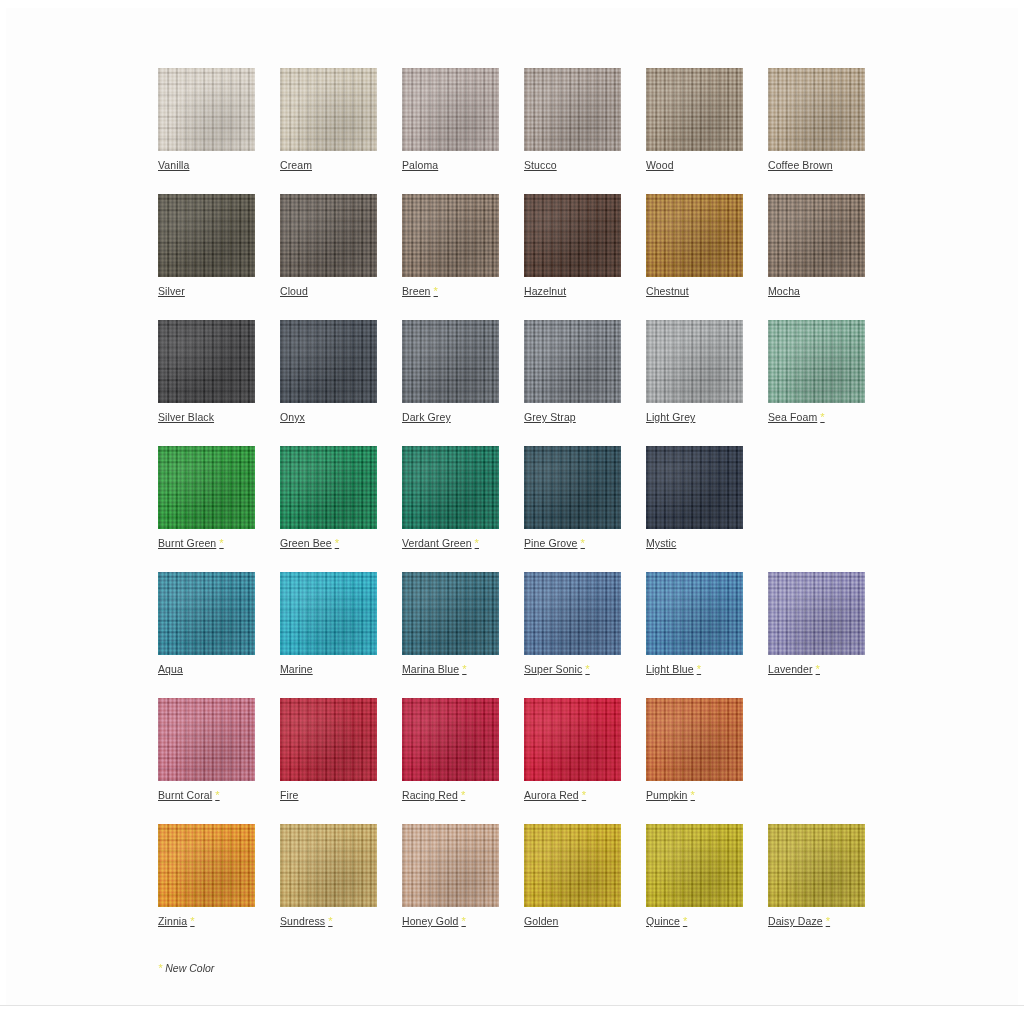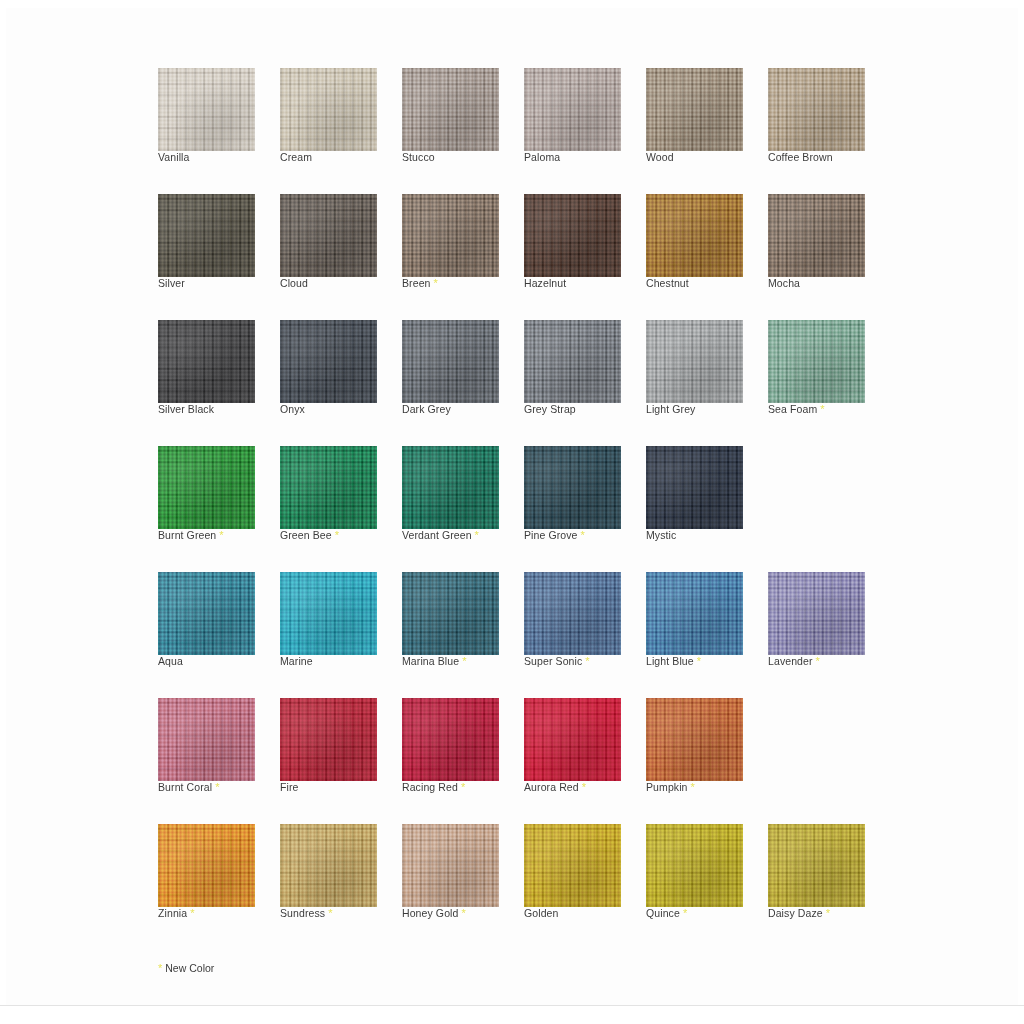--- a/index.html
+++ b/index.html
@@ -71,40 +71,42 @@
         rgba(255,255,255,0.05) 2px, rgba(255,255,255,0.05) 11px);
   }
   .swatch .slub{
     position:absolute;inset:0;
     background-image:
       radial-gradient(ellipse at 22% 30%, rgba(255,255,255,0.10), rgba(255,255,255,0) 55%),
       radial-gradient(ellipse at 72% 68%, rgba(0,0,0,0.10), rgba(0,0,0,0) 60%),
       radial-gradient(ellipse at 50% 95%, rgba(0,0,0,0.07), rgba(0,0,0,0) 60%);
   }
   .label{
-    margin-top:0;
+    margin-top:8px;
     font-size:10.5px;
     color:#3c3c3c;
     letter-spacing:0.1px;
     white-space:nowrap;
     line-height:12px;
+    text-decoration:underline;
   }
   .star{
     color:#e8e35a;
     font-size:11px;
     margin-left:3px;
     vertical-align:top;
   }
   .legend{
     position:absolute;
     left:158px;
     top:962px;
     font-size:10.5px;
     color:#3c3c3c;
     white-space:nowrap;
+    font-style:italic;
   }
   .legend .star{margin-left:0;margin-right:3px;}
 </style>
 </head>
 <body>
 
 <div id="page">
   <div class="page-edge-top"></div>
   <div class="page-edge-left"></div>
   <div class="page-edge-right"></div>
@@ -121,34 +123,34 @@
         </div>
         <div class="cell">
           <div class="swatch" style="background-color: rgb(205, 196, 178);">
             <div class="weave"></div>
             <div class="weave2"></div>
             <div class="slub"></div>
           </div>
           <div class="label"><span>Cream</span></div>
         </div>
         <div class="cell">
+          <div class="swatch" style="background-color: rgb(176, 164, 159);">
+            <div class="weave"></div>
+            <div class="weave2"></div>
+            <div class="slub"></div>
+          </div>
+          <div class="label"><span>Paloma</span></div>
+        </div>
+        <div class="cell">
           <div class="swatch" style="background-color: rgb(162, 150, 142);">
             <div class="weave"></div>
             <div class="weave2"></div>
             <div class="slub"></div>
           </div>
           <div class="label"><span>Stucco</span></div>
-        </div>
-        <div class="cell">
-          <div class="swatch" style="background-color: rgb(176, 164, 159);">
-            <div class="weave"></div>
-            <div class="weave2"></div>
-            <div class="slub"></div>
-          </div>
-          <div class="label"><span>Paloma</span></div>
         </div>
         <div class="cell">
           <div class="swatch" style="background-color: rgb(155, 139, 119);">
             <div class="weave"></div>
             <div class="weave2"></div>
             <div class="slub"></div>
           </div>
           <div class="label"><span>Wood</span></div>
         </div>
         <div class="cell">

